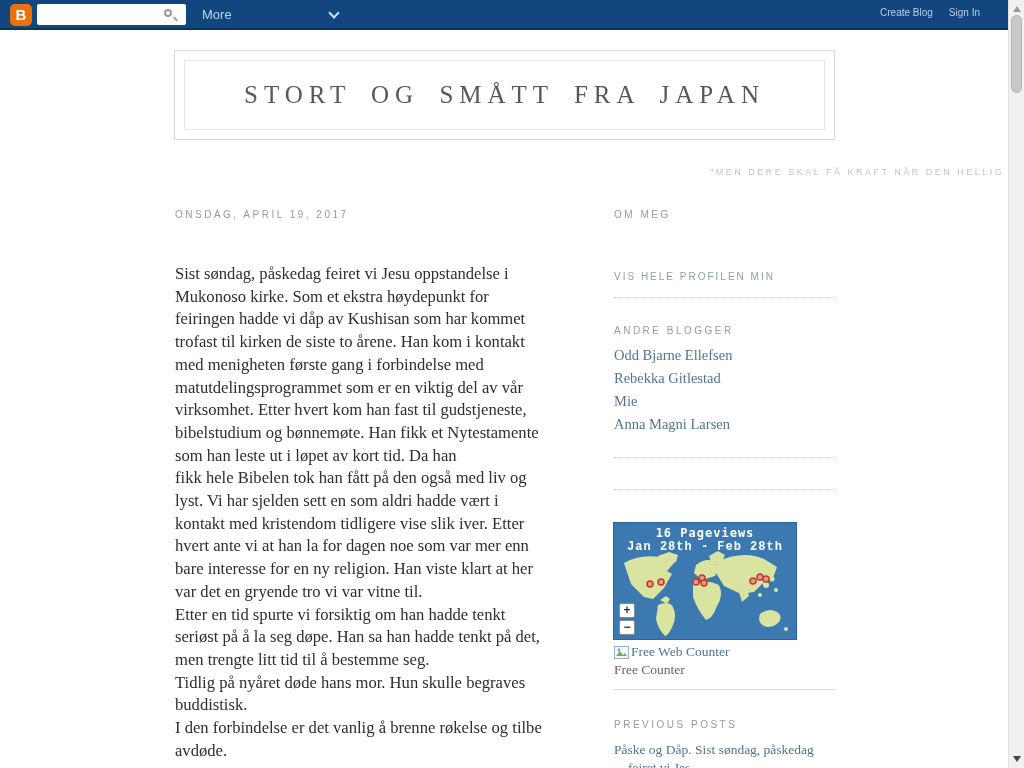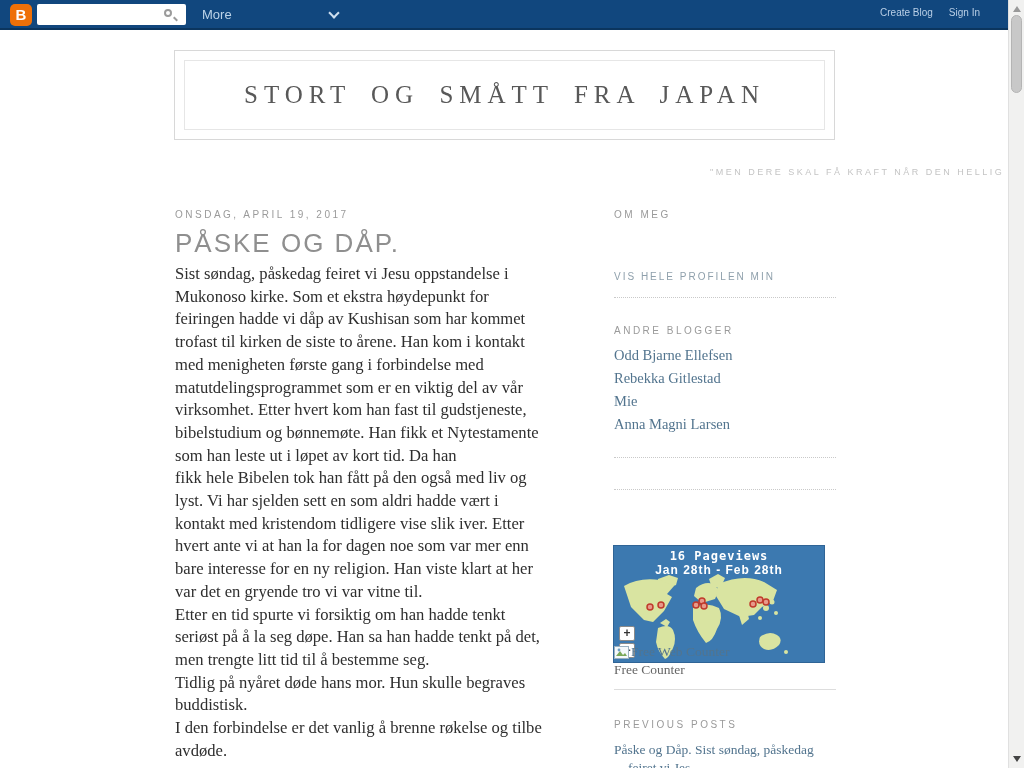--- a/index.html
+++ b/index.html
@@ -54,27 +54,27 @@
   .sb-divider { position:absolute; width:222px; border-bottom:1px dotted #c9c9c9; }
   .sb-divider-solid { position:absolute; width:222px; border-bottom:1px solid #ddd; }
   .profile-name { position:absolute; top:230px; width:215px; font-size:11px; font-weight:bold;
                   letter-spacing:1.5px; line-height:16px; color:#4d7191; cursor:pointer; }
   .profile-link { position:absolute; top:271px; font-size:10px; letter-spacing:2px;
                   color:#8fa0ac; cursor:pointer; }
   .blog-link { position:absolute; font-family:"Liberation Serif", serif;
                font-size:14.5px; color:#52748e; cursor:pointer; }
 
   
-  .map-widget { position:absolute; left:-1px; top:545px; width:212px; height:118px;
+  .map-widget { position:absolute; left:-1px; top:522px; width:184px; height:118px;
                 background:#3c79b0; border:1px solid #2f6496; overflow:hidden; }
   .map-title { position:absolute; left:0; right:0; top:3px; text-align:center; color:#fff;
                font-family:"DejaVu Sans Mono", monospace; font-weight:bold;
                font-size:12px; letter-spacing:1px; }
   .map-range { position:absolute; left:0; right:0; top:17px; text-align:center; color:#fff;
-               font-family:Liberation Sans, sans-serif; font-weight:bold;
+               font-family:Liberation Mono, monospace; font-weight:bold;
                font-size:12px; letter-spacing:1px; }
   .map-svg { position:absolute; left:0; top:0; }
   .map-zoom { position:absolute; left:5px; top:80px; width:16px; }
   .map-zoom-btn { width:16px; height:15px; background:#fff; border:1px solid #8a8a8a;
                   border-radius:2px; color:#333; font-size:12px; font-weight:bold;
                   line-height:13px; text-align:center; margin-bottom:2px; cursor:pointer; }
 
   .counter-line { position:absolute; top:644px; left:0; display:flex; align-items:center;
                   gap:2px; font-family:"Liberation Serif", serif; font-size:13.5px;
                   color:#52748e; cursor:pointer; }
@@ -114,21 +114,20 @@
     </div>
   </div>
 
   <div class="header-box">
     <div class="header-box-inner"></div>
     <div class="blog-title">STORT OG SMÅTT FRA JAPAN</div>
   </div>
   <div class="tagline">"MEN DERE SKAL FÅ KRAFT NÅR DEN HELLIG</div>
 
   <div class="post-date">ONSDAG, APRIL 19, 2017</div>
-  <h1 class="post-title" style="font-weight:normal;">PÅSKE OG DÅP.</h1>
   <div class="post-body">Sist søndag, påskedag feiret vi Jesu oppstandelse i
 Mukonoso kirke. Som et ekstra høydepunkt for
 feiringen hadde vi dåp av Kushisan som har kommet
 trofast til kirken de siste to årene. Han kom i kontakt
 med menigheten første gang i forbindelse med
 matutdelingsprogrammet som er en viktig del av vår
 virksomhet. Etter hvert kom han fast til gudstjeneste,
 bibelstudium og bønnemøte. Han fikk et Nytestamente
 som han leste ut i løpet av kort tid. Da han
 fikk hele Bibelen tok han fått på den også med liv og

